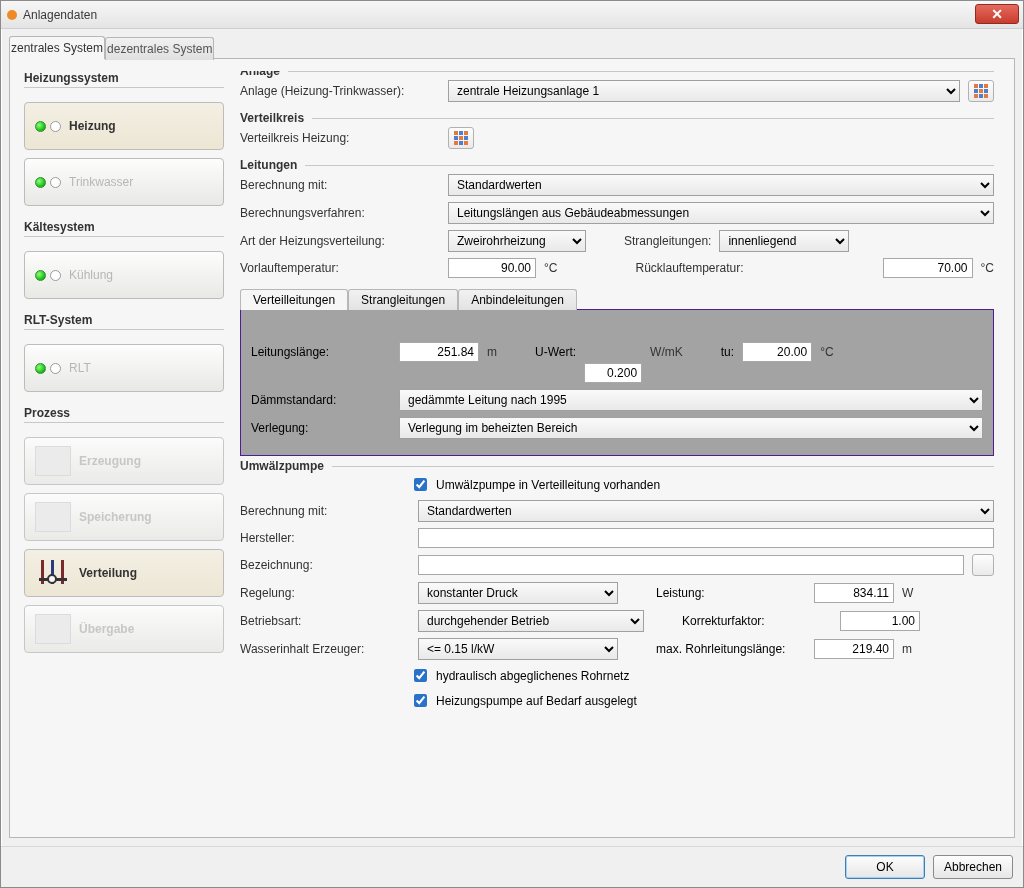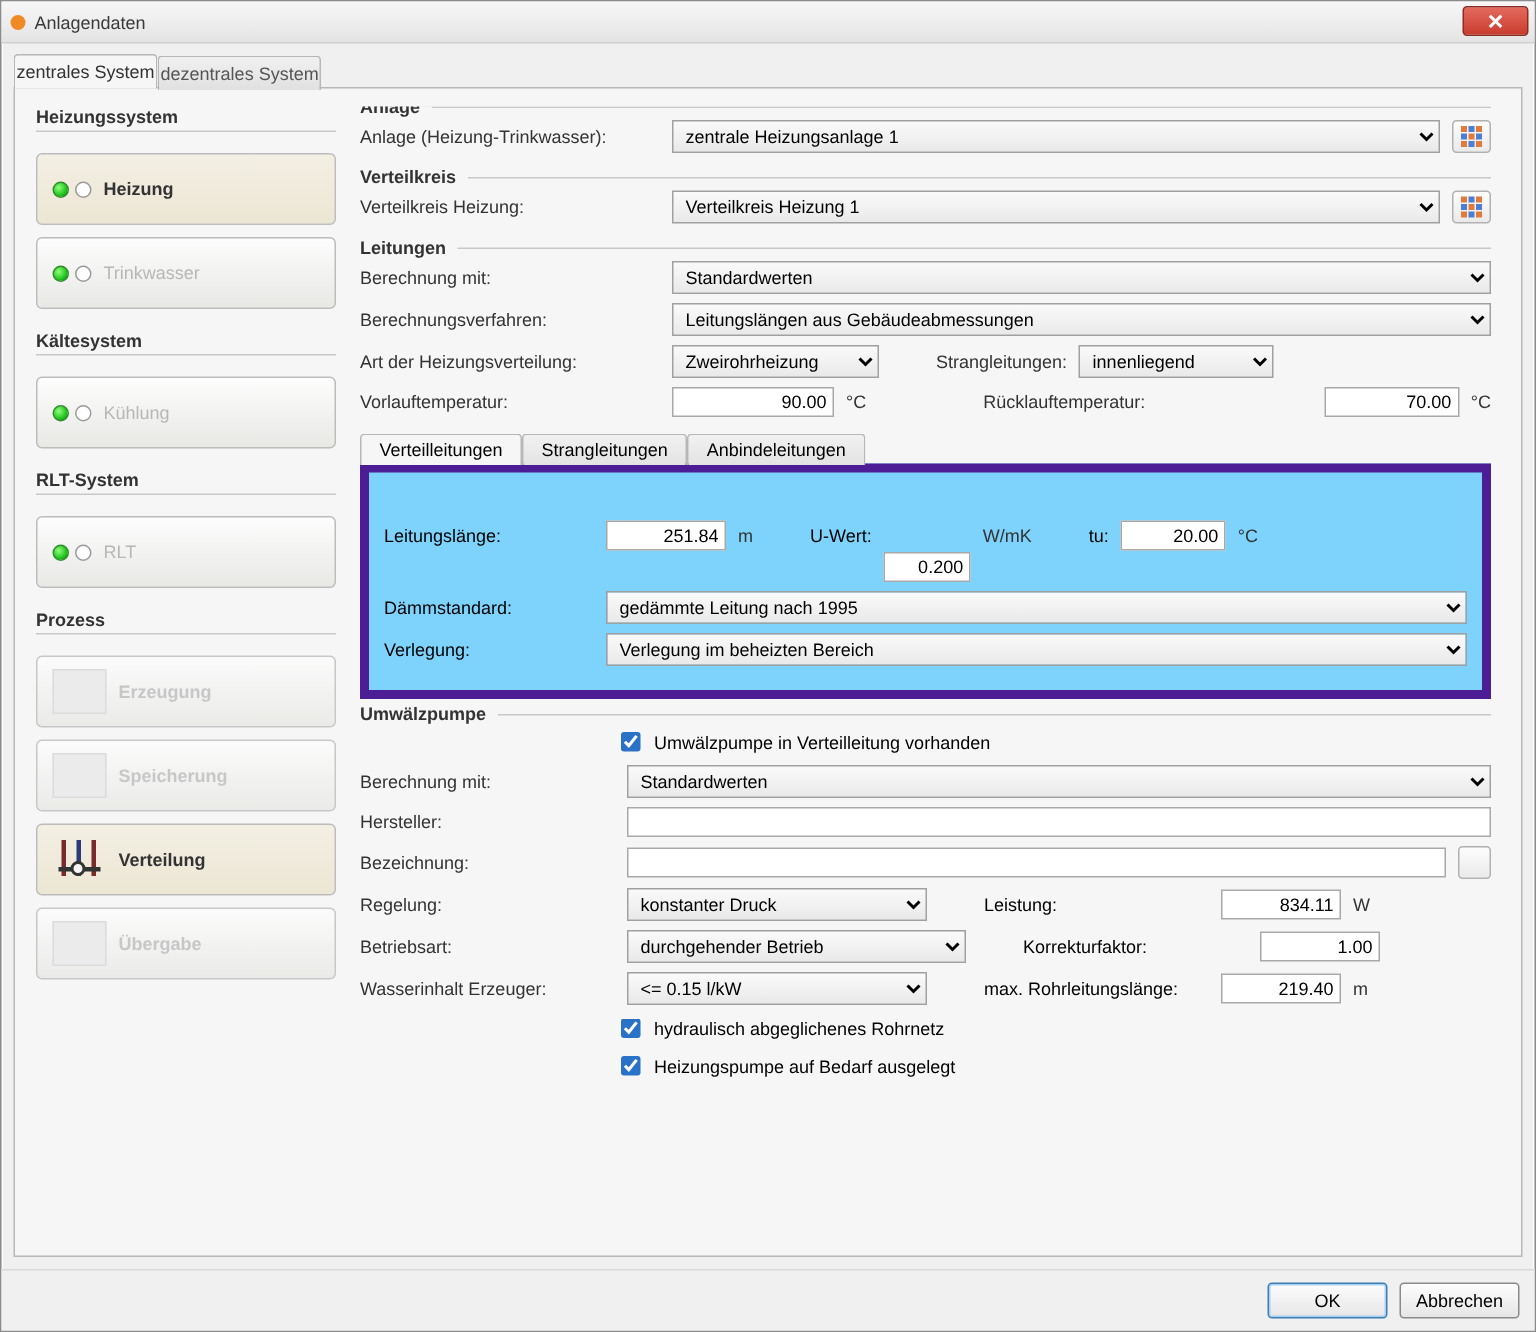--- a/index.html
+++ b/index.html
@@ -44,21 +44,21 @@
 input.txt.l { text-align:left; }
 .icon-btn { width: 26px; height: 22px; border: 1px solid #b1b1b1; border-radius: 3px; background: linear-gradient(#fdfdfd,#eaeaea); display: flex; align-items: center; justify-content: center; cursor: pointer; }
 .icon-grid { width: 14px; height: 14px; display: grid; grid-template-columns: repeat(3,1fr); grid-template-rows: repeat(3,1fr); gap: 1px; }
 .icon-grid span { background: #4a7fd3; }
 .icon-grid span:nth-child(odd){ background:#e47a3a; }
 
 
 .inner-tabs { display: flex; margin-bottom: 0; }
 .inner-tab { border: 1px solid #b7b7b7; border-bottom: none; padding: 3px 12px; background: linear-gradient(#f1f1f1,#e3e3e3); cursor: pointer; border-top-left-radius: 3px; border-top-right-radius: 3px; position: relative; top: 1px; }
 .inner-tab.active { background: #f6f6f6; z-index:1;}
-.inner-panel { border: 6px solid #4c1d95; padding: 10px; background: #7dd3fc; }
+.inner-panel { border: 1px solid #4c1d95; padding: 10px; background: #a3a3a3; }
 
 .chk { display: flex; align-items: center; gap: 6px; }
 .chk input { accent-color: #2a72c8; }
 
 .footer { padding: 8px 10px; display: flex; justify-content: flex-end; gap: 8px; border-top: 1px solid #d9d9d9; background: #f0f0f0; }
 .btn { min-width: 80px; height: 24px; border: 1px solid #8a8a8a; border-radius: 3px; background: linear-gradient(#fdfdfd,#e6e6e6); cursor: pointer; }
 .btn.primary { border: 1px solid #3c7fb1; box-shadow: 0 0 0 1px #a6d1f4 inset; }
 
 .unit { color: #333; }
 
@@ -180,21 +180,20 @@
                   <span></span>
                 </div>
             </div>
           </div>
         </div>
 
         <div class="group">
           <div class="g-title">Verteilkreis</div>
           <div class="row">
             <div class="lab">Verteilkreis Heizung:</div>
-            <select class="sel-wide"><option>Verteilkreis Heizung 1</option></select>
             <div class="icon-btn">
               <div class="icon-grid">
                   <span></span>
                   <span></span>
                   <span></span>
                   <span></span>
                   <span></span>
                   <span></span>
                   <span></span>
                   <span></span>
@@ -215,21 +214,21 @@
             <select class="sel-wide"><option>Leitungslängen aus Gebäudeabmessungen</option></select>
           </div>
           <div class="row">
             <div class="lab">Art der Heizungsverteilung:</div>
             <select class="sel-mid"><option>Zweirohrheizung</option></select>
             <div class="lab-s" style="margin-left:30px">Strangleitungen:</div>
             <select class="sel-mid" style="width:130px"><option>innenliegend</option></select>
           </div>
           <div class="row">
             <div class="lab">Vorlauftemperatur:</div>
-            <input class="txt" style="width: 108px;" value="90.00">
+            <input class="txt" style="width: 88px;" value="90.00">
             <span class="unit">°C</span>
             <div class="lab-s" style="margin-left:70px">Rücklauftemperatur:</div>
             <input class="txt" style="width: 90px; margin-left: auto;" value="70.00">
             <span class="unit">°C</span>
           </div>
 
           <div style="margin-top:10px">
             <div class="inner-tabs">
               <div class="inner-tab active">Verteilleitungen</div>
               <div class="inner-tab">Strangleitungen</div>

